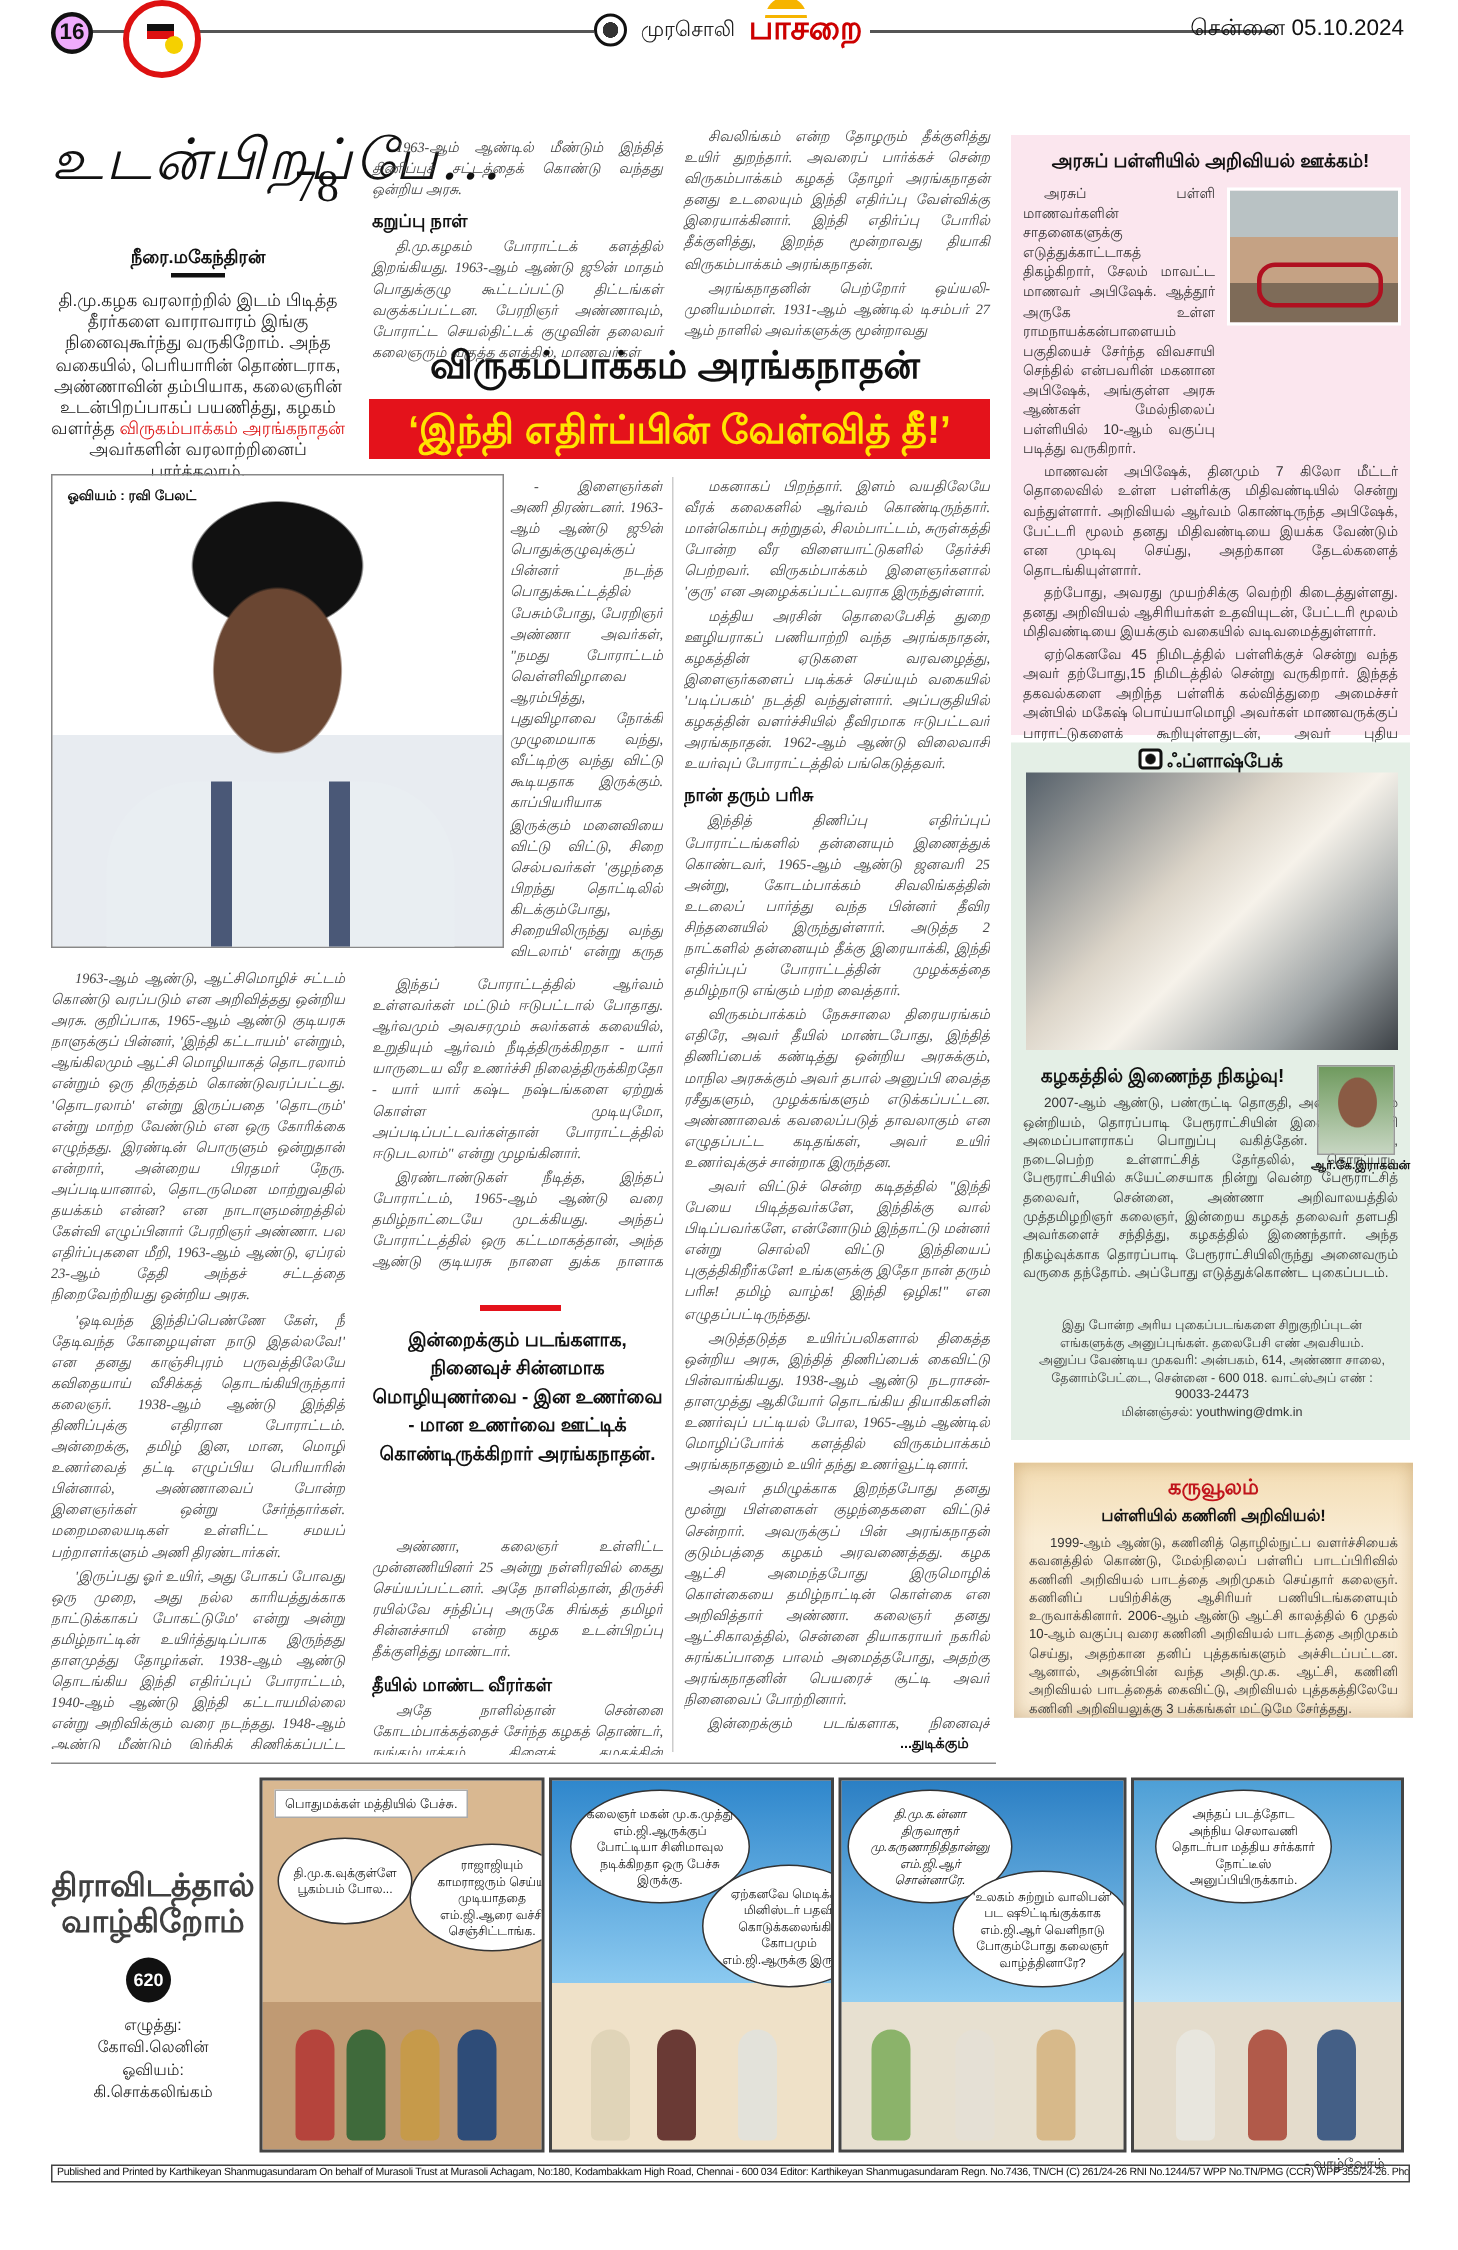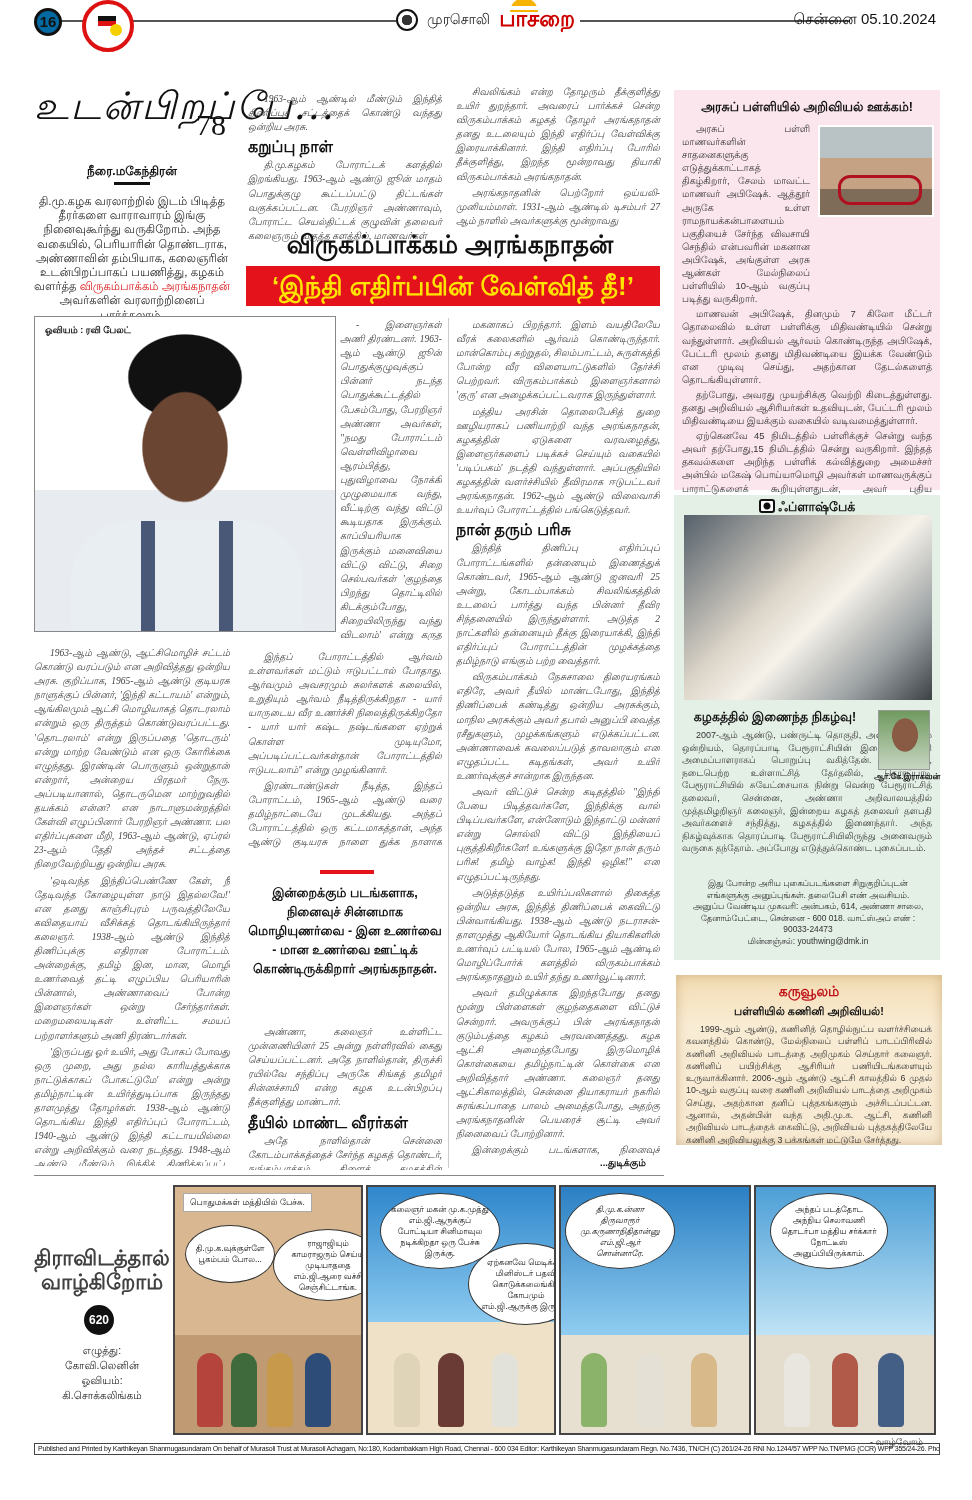--- a/index.html
+++ b/index.html
@@ -3,35 +3,35 @@
 <meta charset="utf-8">
 <style>
   * { box-sizing: border-box; margin: 0; padding: 0; }
   html, body { width: 972px; height: 1500px; background: #fff; overflow: hidden; }
   body { font-family: "DejaVu Sans", sans-serif; color: #222; position: relative; }
   .abs { position: absolute; }
 
   
   .mast-line { position: absolute; top: 20px; height: 2px; background: #555; }
   .page-num { left: 34px; top: 8px; width: 28px; height: 28px; border: 3px solid #111; border-radius: 50%;
-    font: bold 15px "Liberation Sans", sans-serif; text-align: center; line-height: 22px; color: #111; background: #0369a1; }
+    font: bold 15px "Liberation Sans", sans-serif; text-align: center; line-height: 22px; color: #111; background: #f0abfc; }
   .logo { left: 82px; top: 0px; width: 52px; height: 52px; border-radius: 50%; border: 4px solid #d11; background: #fff; }
   .logo::before { content: ""; position: absolute; left: 12px; top: 12px; width: 18px; height: 10px; background: linear-gradient(#111 50%, #d11 50%); }
   .logo::after { content: ""; position: absolute; left: 24px; top: 20px; width: 12px; height: 12px; border-radius: 50%; background: #f5d000; }
   .paper-logo { left: 396px; top: 6px; }
   .paper-logo .bull { display: inline-block; width: 22px; height: 22px; border-radius: 50%; border: 2px solid #111; vertical-align: middle; background: radial-gradient(#333 40%, #fff 42%); }
   .paper-logo .murasoli { font: 14px "Liberation Sans", sans-serif; vertical-align: middle; margin-left: 4px; }
   .paper-logo .pasarai { font: bold 22px "Liberation Sans", sans-serif; color: #c00; vertical-align: middle; margin-left: 4px; background: linear-gradient(#fff 0 4px, transparent 4px); }
   .sun { left: 510px; top: -2px; width: 28px; height: 14px; border-radius: 14px 14px 0 0; background: #f6b400; }
   .date { right: 36px; top: 10px; font: 15px "Liberation Sans", sans-serif; color: #111; }
 
   
   .col { position: absolute; font-size: 9.5px; line-height: 14.1px; color: #444; text-align: justify; font-family: "Liberation Serif", serif; font-style: italic; }
   .col p { text-indent: 16px; margin-bottom: 2px; }
-  .sub { font-family: "Liberation Sans", sans-serif; font-style: normal; font-weight: bold; font-size: 16px; color: #111; margin: 6px 0 4px; }
+  .sub { font-family: "Liberation Sans", sans-serif; font-style: normal; font-weight: bold; font-size: 12px; color: #111; margin: 6px 0 4px; }
 
   
   .series-title { left: 34px; top: 84px; font: italic 38px "DejaVu Serif", serif; color: #111; letter-spacing: 2px; }
   .series-num { left: 196px; top: 108px; font: 30px "Liberation Serif", serif; color: #111; }
   .author { left: 34px; top: 164px; width: 196px; text-align: center; font: bold 12px "Liberation Sans", sans-serif; color: #111; }
   .author-rule { left: 114px; top: 182px; width: 36px; height: 3px; background: #111; }
   .intro { left: 34px; top: 194px; width: 196px; text-align: center; font: 11.5px "Liberation Sans", sans-serif; line-height: 14.2px; color: #222; }
   .intro .red { color: #d11; }
 
   .portrait { left: 34px; top: 316px; width: 302px; height: 316px; border: 1px solid #888; background:
@@ -228,20 +228,21 @@
 </div>
 <div class="panel panel2">
   <div class="bubble" style="left:12px;top:6px;width:120px;height:76px;">கலைஞர் மகன் மு.க.முத்து எம்.ஜி.ஆருக்குப் போட்டியா சினிமாவுல நடிக்கிறதா ஒரு பேச்சு இருக்கு.</div>
   <div class="bubble" style="left:100px;top:56px;width:116px;height:82px;">ஏற்கனவே மெடிக்கல் மினிஸ்டர் பதவி கொடுக்கலைங்கிற கோபமும் எம்.ஜி.ஆருக்கு இருக்கு.</div>
   <div class="figure" style="left:26px;background:#e0d4b8;"></div>
   <div class="figure" style="left:70px;background:#6a3a35;"></div>
   <div class="figure" style="left:124px;background:#e3e2da;"></div>
 </div>
 <div class="panel panel3">
   <div class="bubble" style="left:4px;top:6px;width:110px;height:76px;font-style:italic;">தி.மு.க.ன்னா திருவாரூர் மு.கருணாநிதிதான்னு எம்.ஜி.ஆர் சொன்னாரே.</div>
+  <div class="bubble" style="left:74px;top:60px;width:120px;height:78px;">'உலகம் சுற்றும் வாலிபன்' பட ஷூட்டிங்குக்காக எம்.ஜி.ஆர் வெளிநாடு போகும்போது கலைஞர் வாழ்த்தினாரே?</div>
   <div class="figure" style="left:20px;background:#8bb36a;"></div>
   <div class="figure" style="left:76px;background:#e5e0d5;"></div>
   <div class="figure" style="left:130px;background:#d7b98a;"></div>
 </div>
 <div class="panel panel4">
   <div class="bubble" style="left:14px;top:6px;width:118px;height:76px;">அந்தப் படத்தோட அந்நிய செலாவணி தொடர்பா மத்திய சர்க்கார் நோட்டீஸ் அனுப்பியிருக்காம்.</div>
   <div class="figure" style="left:28px;background:#e8e6de;"></div>
   <div class="figure" style="left:76px;background:#b15a4a;"></div>
   <div class="figure" style="left:122px;background:#445f86;"></div>
 </div>

